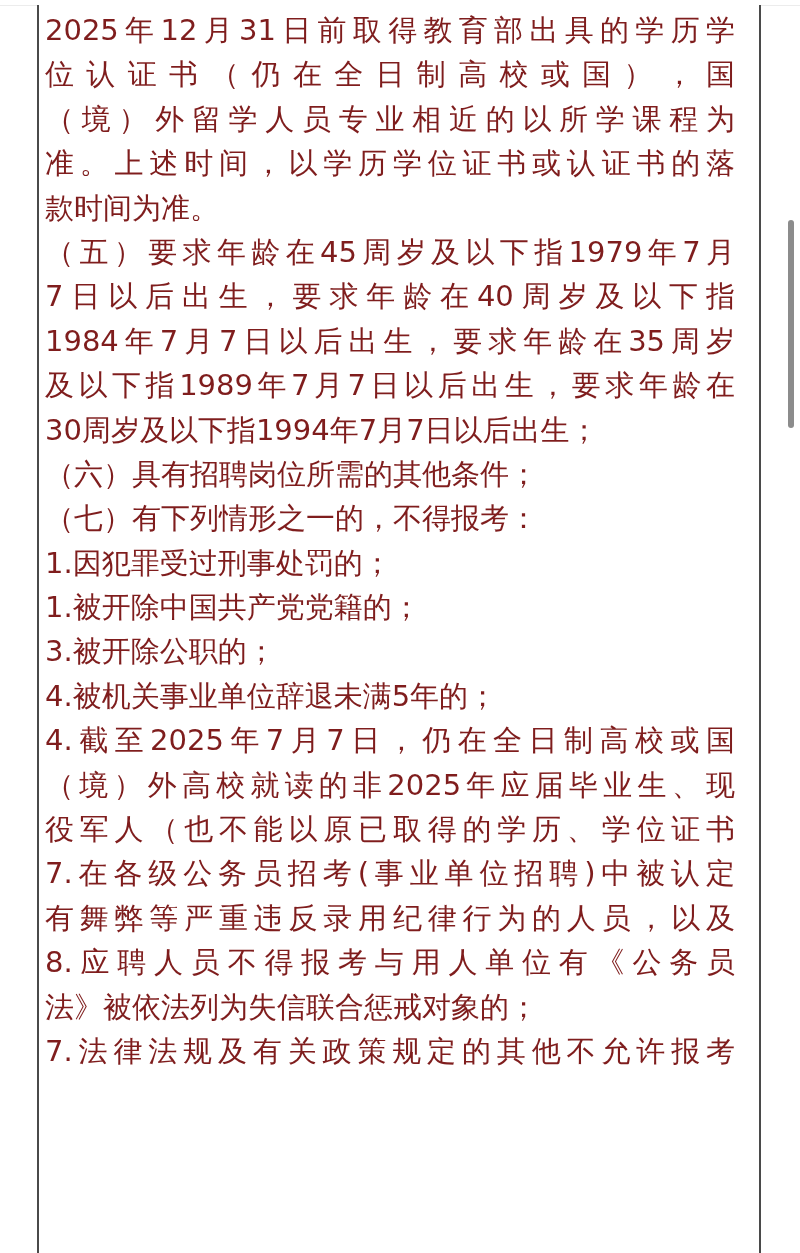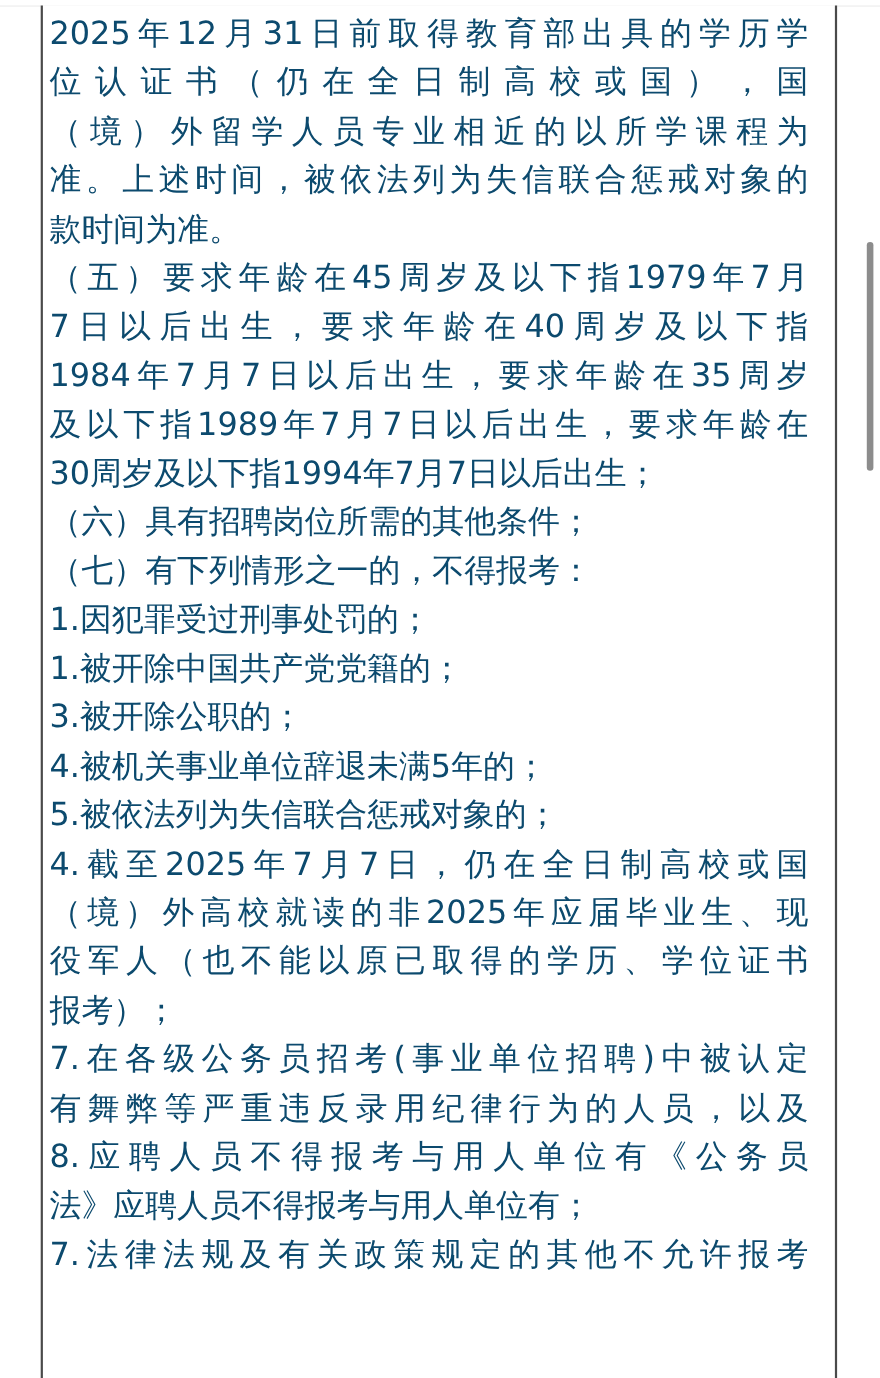--- a/index.html
+++ b/index.html
@@ -11,21 +11,21 @@
   .top-rule {
     position: absolute; left: 0; top: 5px; width: 800px; height: 1px; background: #ececec;
   }
   .page {
     position: absolute; left: 37px; top: 5px; width: 724px; height: 1260px;
     border-left: 2px solid #4a4a4a; border-right: 2px solid #4a4a4a;
     background: #fff; box-sizing: border-box;
   }
   .content {
     position: absolute; left: 6px; top: 3px; width: 690px;
-    color: #0c4a6e; font-size: 29px;
+    color: #7f1d1d; font-size: 29px;
   }
   .line {
     height: 44.4px; line-height: 44.4px; white-space: nowrap;
     text-align: justify; text-align-last: justify;
     overflow: hidden;
   }
   .line.short { text-align-last: left; }
   .scrollbar {
     position: absolute; left: 788px; top: 220px; width: 6px; height: 208px;
     background: #8c8c8c; border-radius: 3px;
@@ -34,39 +34,37 @@
 </head>
 <body>
 
 <div class="top-rule"></div>
 
 <div class="page">
   <div class="content" id="content">
       <div class="line">2025年12月31日前取得教育部出具的学历学</div>
       <div class="line">位认证书（仍在全日制高校或国），国</div>
       <div class="line">（境）外留学人员专业相近的以所学课程为</div>
-      <div class="line">准。上述时间，被依法列为失信联合惩戒对象的</div>
+      <div class="line">准。上述时间，以学历学位证书或认证书的落</div>
       <div class="line short">款时间为准。</div>
       <div class="line">（五）要求年龄在45周岁及以下指1979年7月</div>
       <div class="line">7日以后出生，要求年龄在40周岁及以下指</div>
       <div class="line">1984年7月7日以后出生，要求年龄在35周岁</div>
       <div class="line">及以下指1989年7月7日以后出生，要求年龄在</div>
       <div class="line short">30周岁及以下指1994年7月7日以后出生；</div>
       <div class="line short">（六）具有招聘岗位所需的其他条件；</div>
       <div class="line short">（七）有下列情形之一的，不得报考：</div>
       <div class="line short">1.因犯罪受过刑事处罚的；</div>
       <div class="line short">1.被开除中国共产党党籍的；</div>
       <div class="line short">3.被开除公职的；</div>
       <div class="line short">4.被机关事业单位辞退未满5年的；</div>
-      <div class="line short">5.被依法列为失信联合惩戒对象的；</div>
       <div class="line">4.截至2025年7月7日，仍在全日制高校或国</div>
       <div class="line">（境）外高校就读的非2025年应届毕业生、现</div>
       <div class="line">役军人（也不能以原已取得的学历、学位证书</div>
-      <div class="line short">报考）；</div>
       <div class="line">7.在各级公务员招考(事业单位招聘)中被认定</div>
       <div class="line">有舞弊等严重违反录用纪律行为的人员，以及</div>
       <div class="line">8.应聘人员不得报考与用人单位有《公务员</div>
-      <div class="line short">法》应聘人员不得报考与用人单位有；</div>
+      <div class="line short">法》被依法列为失信联合惩戒对象的；</div>
       <div class="line">7.法律法规及有关政策规定的其他不允许报考</div>
     </div>
 </div>
 
 <div class="scrollbar"></div>
 
 </body></html>

